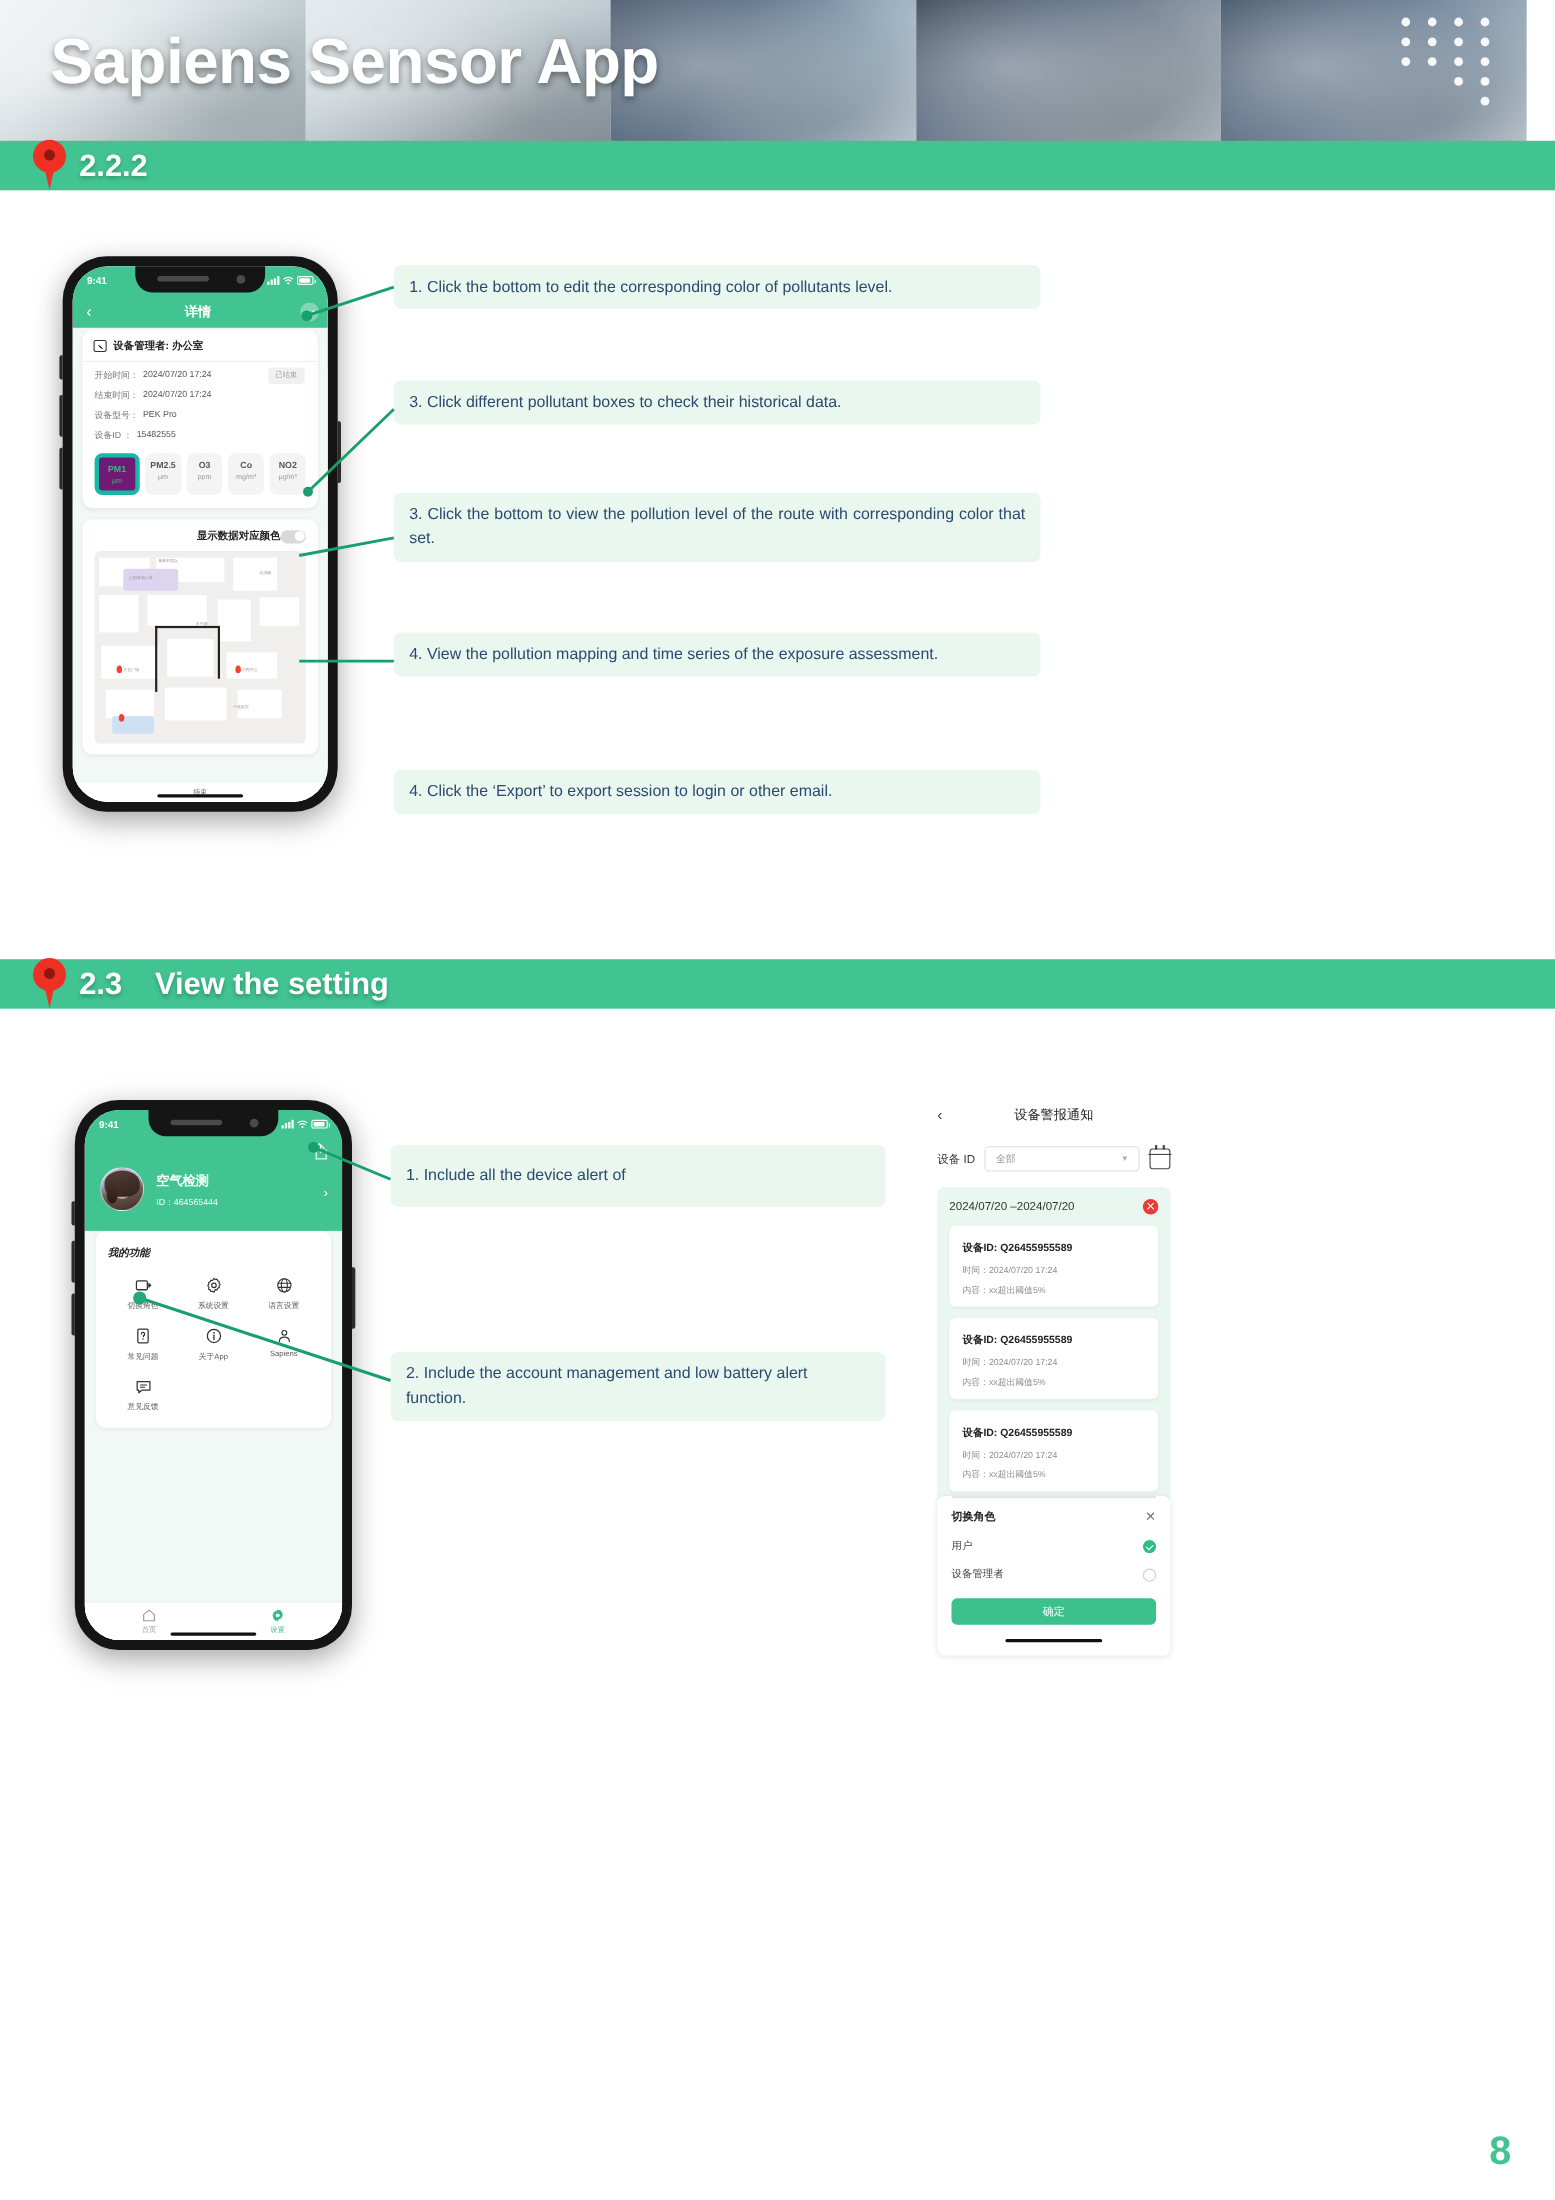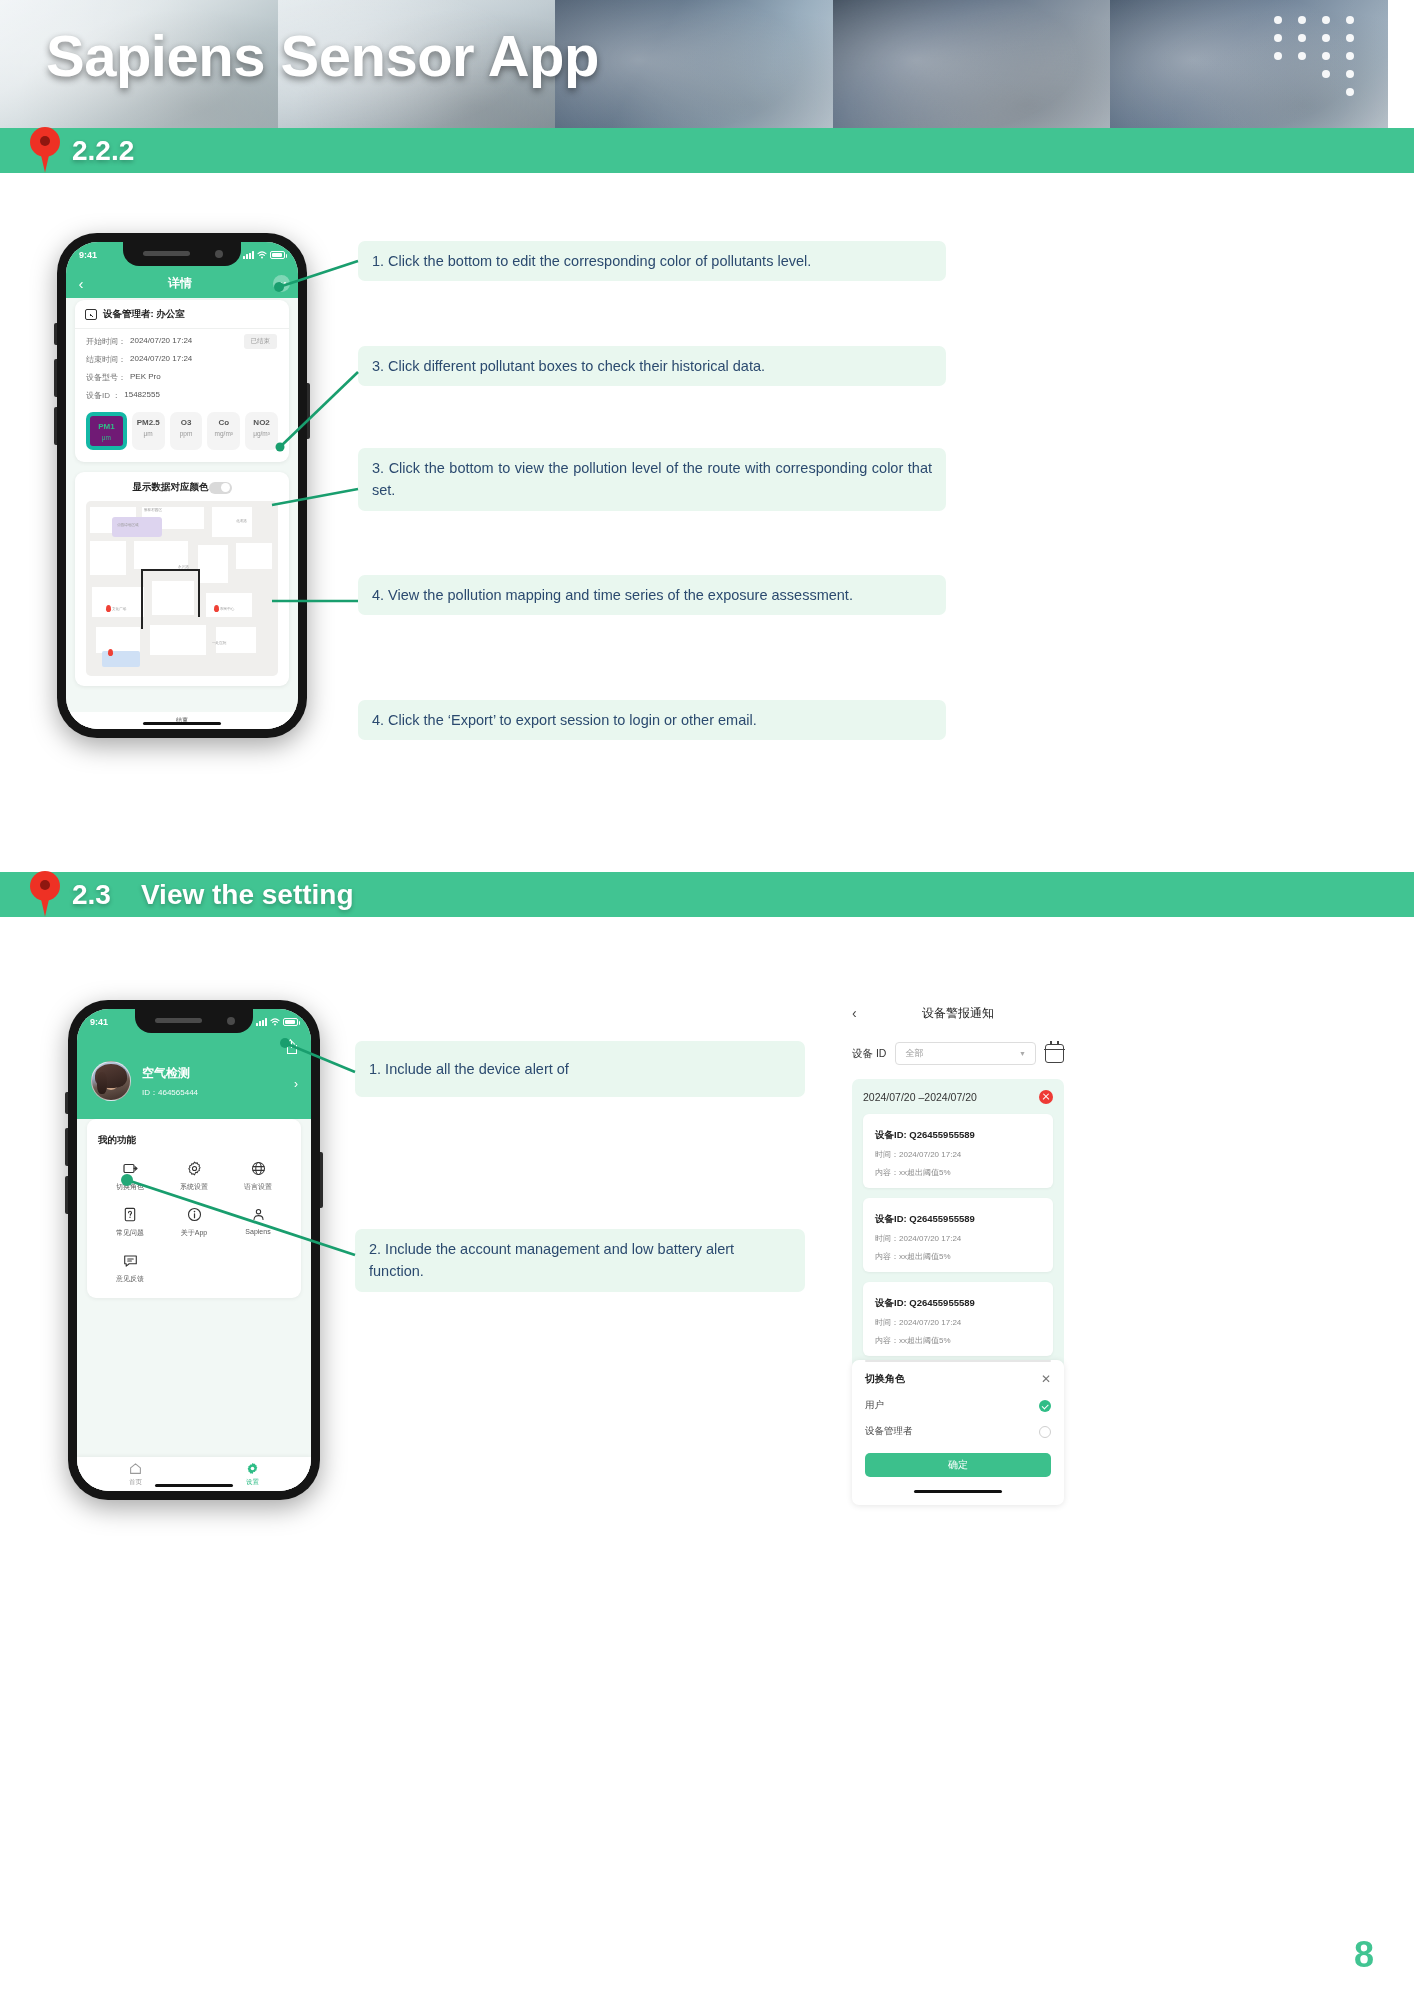--- a/index.html
+++ b/index.html
@@ -109,21 +109,21 @@
   .status-chip { position:absolute; right:12px; top:34px; font-size:6.5px; color:#9b9b9b;
                  background:#f0f0f0; border-radius:3px; padding:3px 7px; }
   .chips { display:flex; gap:5px; padding:2px 11px 12px; }
   .chip { flex:1; border-radius:7px; background:#f4f4f4; text-align:center; padding:6px 0 5px; }
   .chip .n { font-size:8px; color:#555; font-weight:bold; }
   .chip .u { font-size:6.5px; color:#999; margin-top:3px; }
   .chip.on { background:#701a75; border:4px solid #14b8a6; }
   .chip.on .n { color:#2fbd86; }
   .chip.on .u { color:#2fbd86; }
   .card2 { margin-top:10px; padding:9px 11px 10px; }
-  .c2-hd { display:flex; align-items:center; justify-content:center; margin-bottom:7px; }
+  .c2-hd { display:flex; align-items:center; justify-content:flex-end; margin-bottom:7px; }
   .c2-hd b { font-size:9.5px; color:#222; }
   .toggle { width:23px; height:12px; border-radius:7px; background:#d9d9d9; position:relative; }
   .toggle i { position:absolute; right:1.5px; top:1.5px; width:9px; height:9px; border-radius:50%; background:#fff; }
   .map { height:175px; border-radius:5px; background:#f0efed; position:relative; overflow:hidden; }
   .map .blk { position:absolute; background:#fff; }
   .map .park { position:absolute; background:#ddd4ef; border-radius:3px; }
   .map .water { position:absolute; background:#cfe0f5; border-radius:2px; }
   .map .route { position:absolute; border-left:2px solid #222; border-top:2px solid #222; }
   .map .mk { position:absolute; width:5px; height:7px; background:#ef4136; border-radius:50% 50% 50% 50%/60% 60% 40% 40%; }
   .map .lbl { position:absolute; font-size:3.6px; color:#9a9a9a; white-space:nowrap; }
@@ -156,21 +156,21 @@
   .avatar .hair { position:absolute; left:8%; top:6%; width:84%; height:62%; border-radius:50% 50% 40% 40%;
             background:linear-gradient(160deg,#5a4038,#2f201c); }
   .avatar .hair2 { position:absolute; left:14%; top:26%; width:26%; height:58%; border-radius:40%;
             background:linear-gradient(180deg,#4a332c,#2a1c18); }
   .p2-prof .meta { margin-left:11px; color:#fff; }
   .p2-prof .nm { font-size:12px; font-weight:bold; }
   .p2-prof .id { font-size:8px; margin-top:5px; opacity:.95; }
   .p2-chev { position:absolute; right:13px; top:68px; color:#fff; font-size:12px; }
   .p2-body { position:absolute; left:0; top:110px; right:0; bottom:0; background:#f2f8f5; padding:0 10px; }
   .fn-card { background:#fff; border-radius:9px; padding:10px 11px 14px; box-shadow:0 1px 4px rgba(0,0,0,.06); }
-  .fn-card > b { font-size:9.5px; color:#222; }
+  .fn-card > b { font-size:9.5px; color:#222;font-style:italic; }
   .fn-grid { display:grid; grid-template-columns:repeat(3,1fr); row-gap:14px; margin-top:13px; }
   .fn { text-align:center; }
   .fn .ic { height:17px; display:flex; align-items:center; justify-content:center; }
   .fn .tx { font-size:7px; color:#5a5a5a; margin-top:5px; }
   .tabbar { position:absolute; left:0; bottom:0; width:100%; height:34px; background:#fff;
             display:flex; box-shadow:0 -1px 4px rgba(0,0,0,.05); }
   .tab { flex:1; display:flex; flex-direction:column; align-items:center; justify-content:center; gap:3px;
          font-size:6.5px; color:#9a9a9a; }
   .tab.on { color:#2fbd86; }
 

